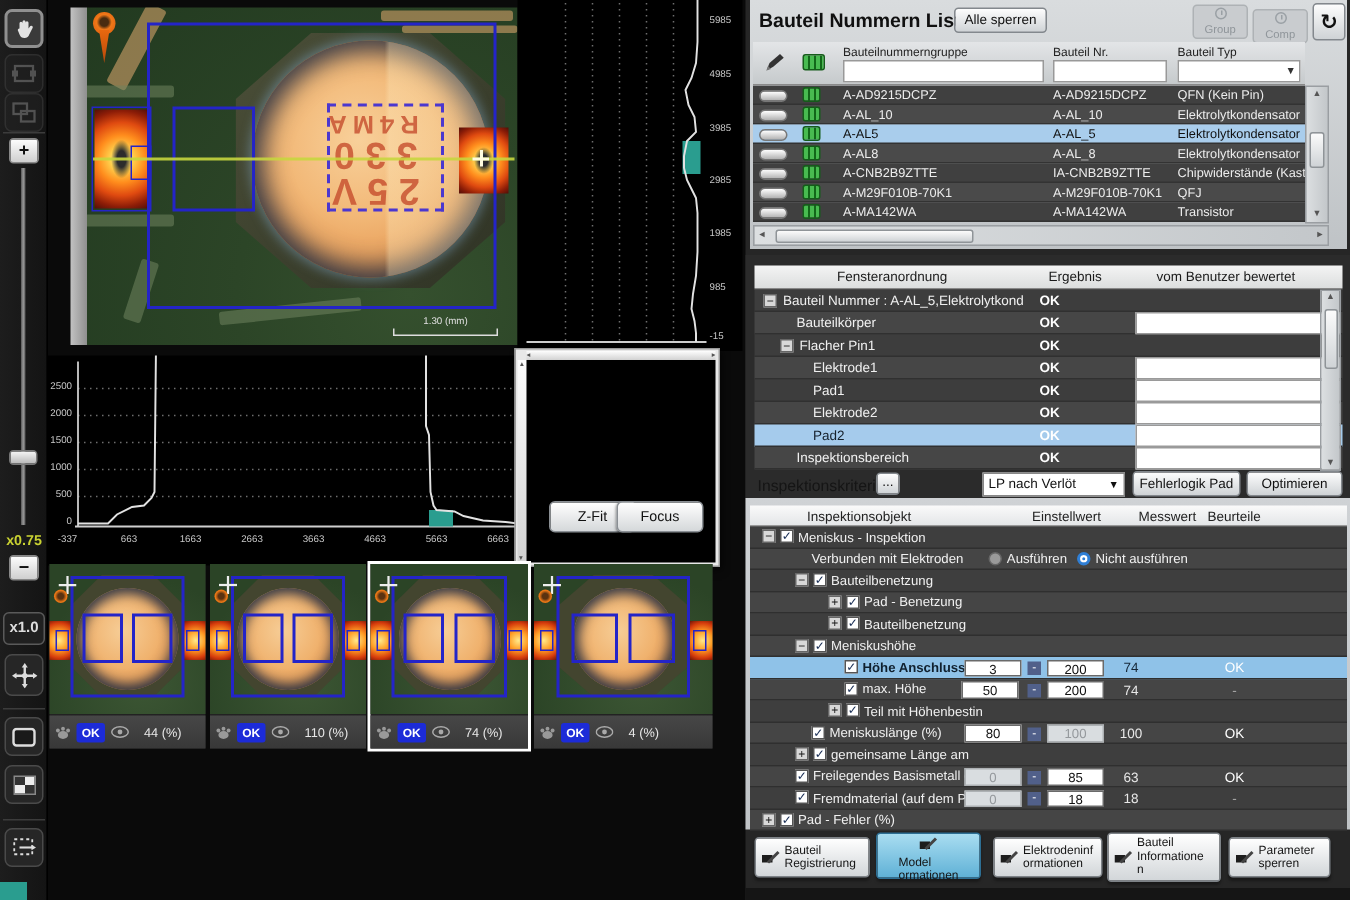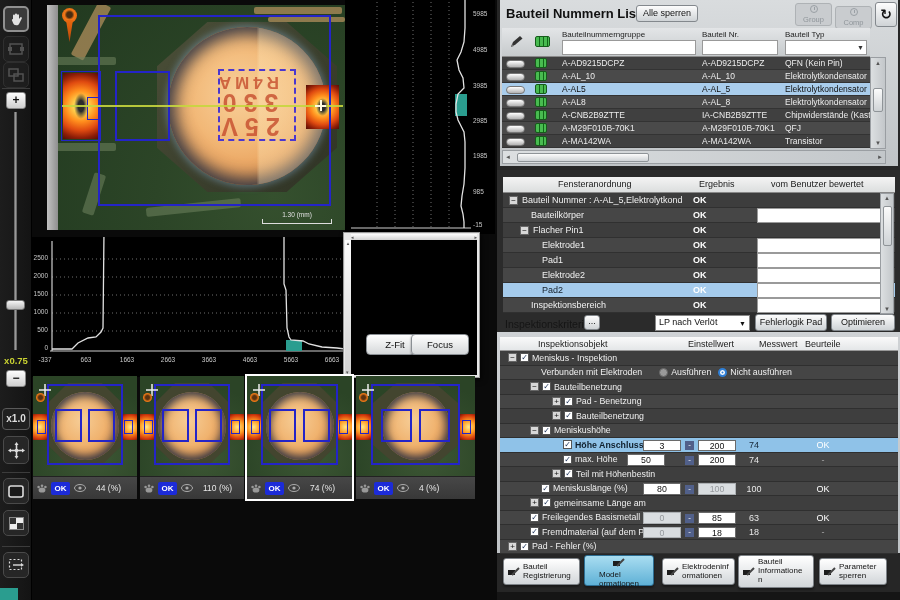--- a/index.html
+++ b/index.html
@@ -654,21 +654,21 @@
         <div class="sepbox">-</div>
         <div class="inp" style="left: 198px;">200</div>
         <div class="mval">74</div>
         <div class="vval">OK</div>
       </div>
       <div class="crow alt">
         <div class="left" style="left: 63px;">
           <div class="cb">✓</div>
           <div class="lab">max. Höhe</div>
         </div>
-        <div class="inp" style="left: 127px;">50</div>
+        <div class="inp" style="left: 141px;">50</div>
         <div class="sepbox">-</div>
         <div class="inp" style="left: 198px;">200</div>
         <div class="mval">74</div>
         <div class="vval dash">-</div>
       </div>
       <div class="crow">
         <div class="left" style="left: 52px;">
           <div class="cexp">+</div>
           <div class="cb">✓</div>
           <div class="lab">Teil mit Höhenbestin</div>

